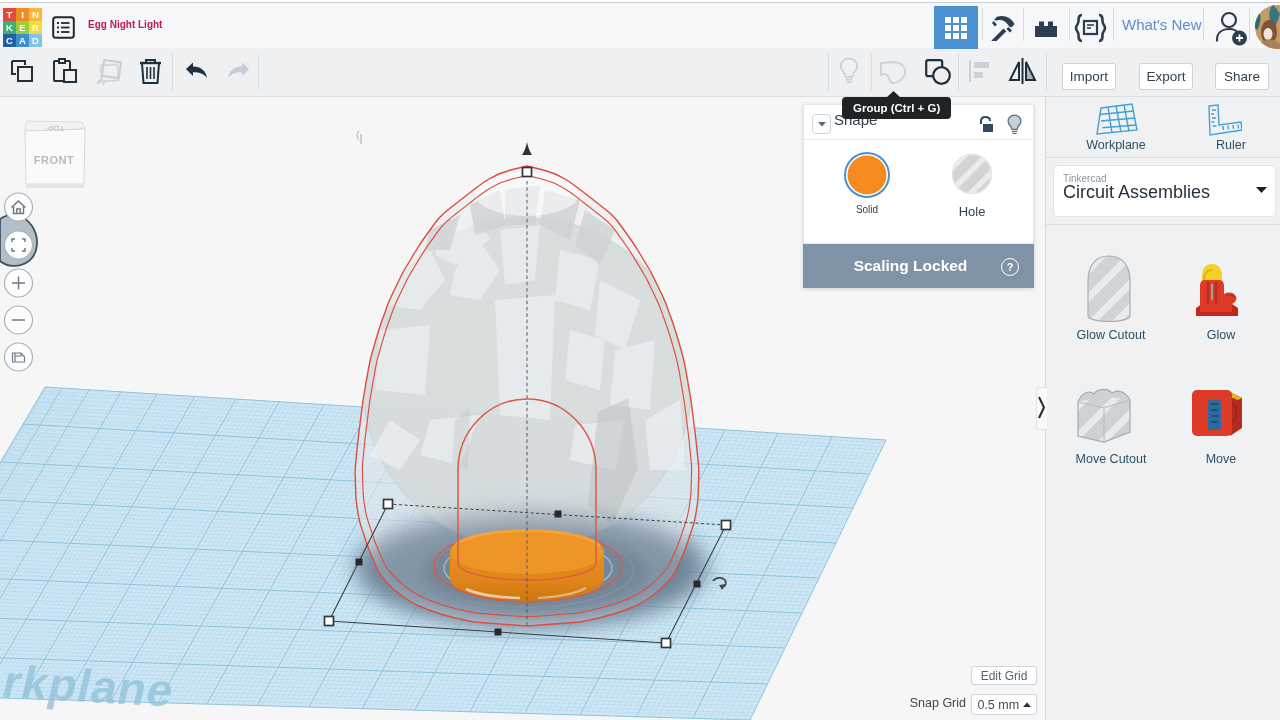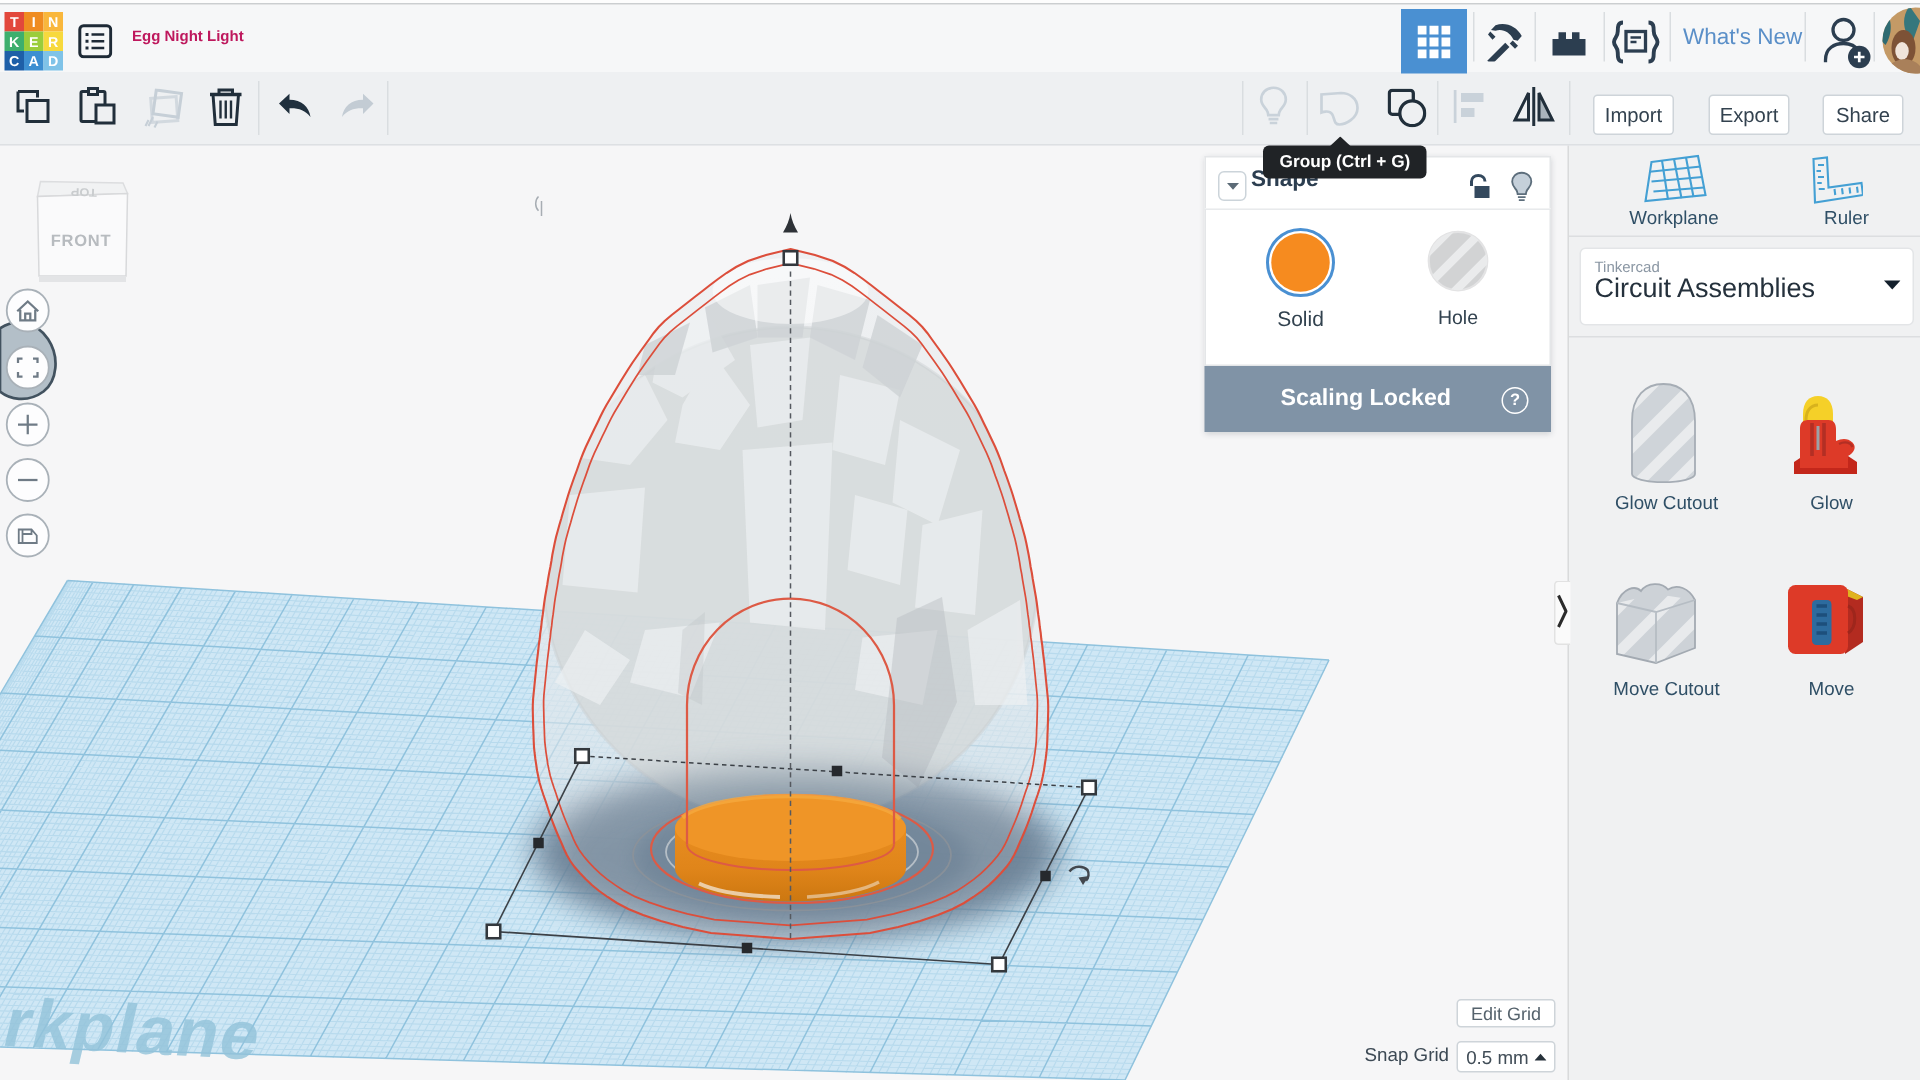--- a/index.html
+++ b/index.html
@@ -436,40 +436,40 @@
       <polyline points="3,10 8,20.5 3,31" fill="none" stroke="#2b2b2b" stroke-width="2" stroke-linejoin="round"></polyline>
     </svg>
 
 <div class="abs" style="left:803px;top:104px;width:231px;z-index:8;box-shadow:0 1px 4px rgba(40,50,60,0.18)">
   <div style="background:#fff;border:1px solid #e4e6e8;border-bottom:none;height:34px;position:relative">
     <div class="abs" style="left:8px;top:9px;width:17px;height:18px;background:#fff;border:1px solid #ccd4da;border-radius:4px;display:flex;align-items:center;justify-content:center">
       <svg width="8" height="6">
             <polygon points="0,1 8,1 4,5.5" fill="#5c6b77"></polygon>
           </svg>
     </div>
-    <div class="abs" style="left:30px;top:6px;font-size:15px;font-weight:bold;color:#2c3e50">Shape</div>
+    <div class="abs" style="left:30px;top:6px;font-size:15px;font-weight:normal;color:#2c3e50">Shape</div>
     <svg class="abs" style="left:175px;top:11px" width="15" height="17" viewBox="0 0 15 17">
       <path d="M2,8 L2,5 C2,2.5 4,1 6.5,1 C9,1 11,2.5 11,5" fill="none" stroke="#34495e" stroke-width="2"></path>
       <rect x="4" y="8" width="10" height="8" fill="#34495e"></rect>
     </svg>
     <svg class="abs" style="left:202px;top:9px" width="17" height="21" viewBox="0 0 20 27">
           <g stroke="#5d6e7c" stroke-width="1.6">
       <path d="M10,1.5 C5,1.5 1.8,5 1.8,9.3 C1.8,12.5 4,14.4 5.3,16.2 C6.2,17.5 6.4,18.6 6.5,19.8 L13.5,19.8 C13.6,18.6 13.8,17.5 14.7,16.2 C16,14.4 18.2,12.5 18.2,9.3 C18.2,5 15,1.5 10,1.5 Z" fill="#c5d0da"></path>
       <line x1="6.7" y1="22.4" x2="13.3" y2="22.4"></line>
             <line x1="7.5" y1="25" x2="12.5" y2="25"></line>
     </g>
         </svg>
   </div>
   <div style="background:#fff;border:1px solid #e4e6e8;border-top:1px solid #e8eaec;height:103px;position:relative">
     <circle></circle>
     <svg class="abs" style="left:40px;top:12px" width="46" height="46">
       <circle cx="23" cy="23" r="22" fill="none" stroke="#4a90d2" stroke-width="2"></circle>
       <circle cx="23" cy="23" r="19.5" fill="#f68b1f"></circle>
     </svg>
-    <div class="abs" style="left:23px;top:64px;width:80px;text-align:center;font-size:14px;color:#32424f">Solid</div>
+    <div class="abs" style="left:23px;top:64px;width:80px;text-align:center;font-size:10px;color:#32424f">Solid</div>
     <svg class="abs" style="left:147px;top:13px" width="42" height="42">
       <defs>
             <clipPath id="holeclip">
               <circle cx="21" cy="21" r="19.5"></circle>
             </clipPath>
           </defs>
       <circle cx="21" cy="21" r="19.5" fill="#d2d3d4" stroke="#e3e3e4" stroke-width="1.5"></circle>
       <g clip-path="url(#holeclip)" stroke="#eaebec" stroke-width="5.5">
         <line x1="-6" y1="22" x2="22" y2="-6"></line>
             <line x1="2" y1="36" x2="38" y2="0"></line>

